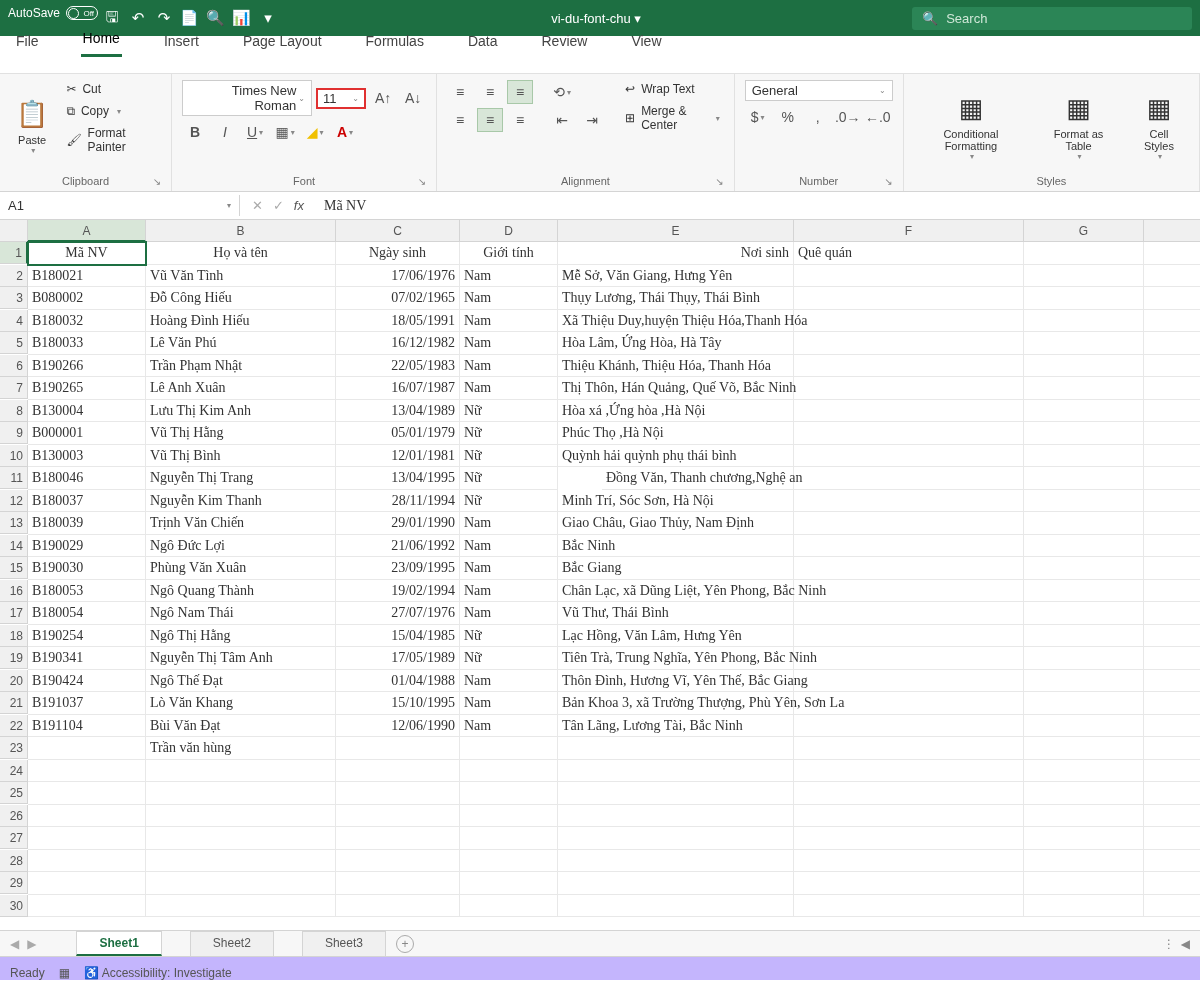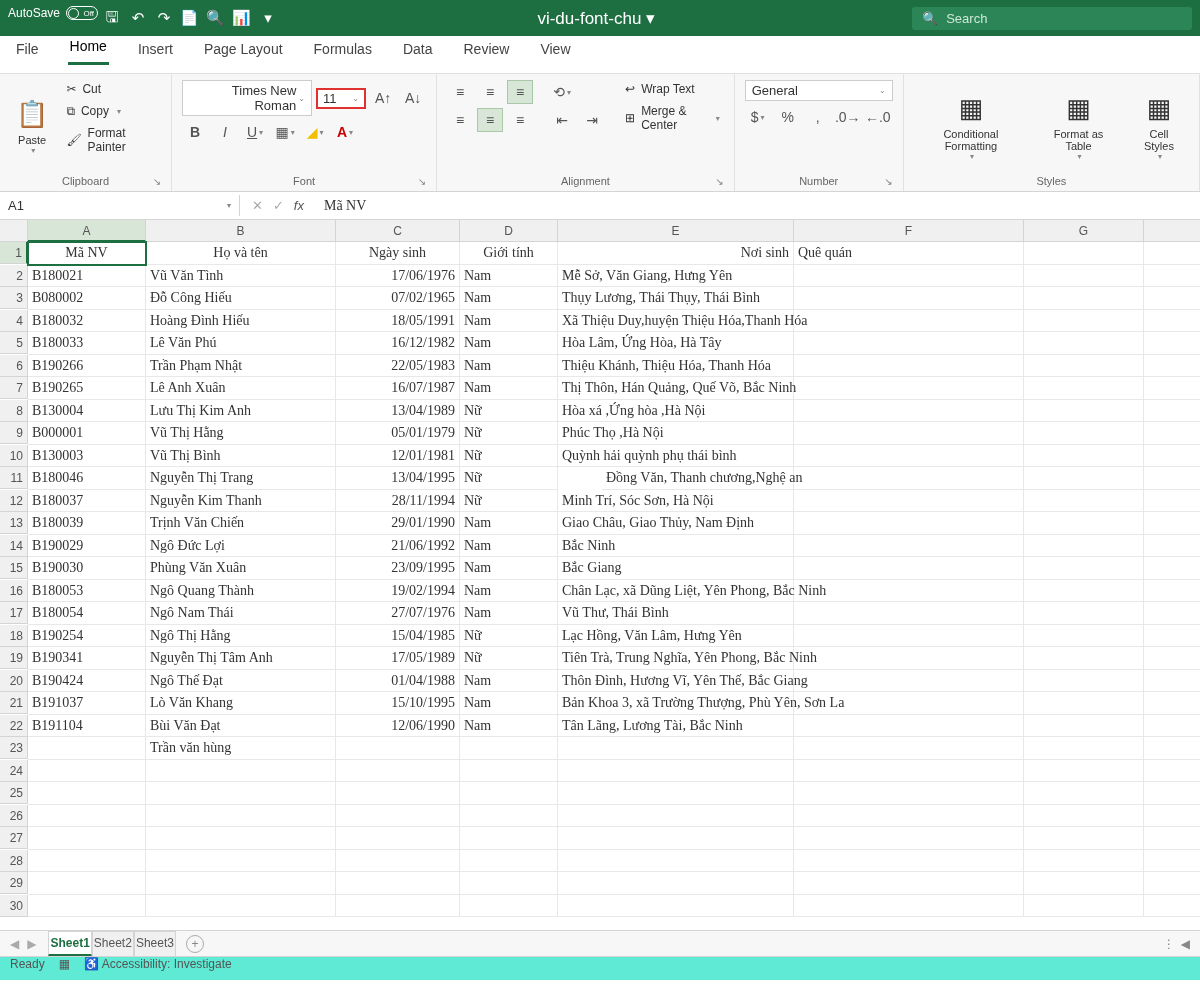--- a/index.html
+++ b/index.html
@@ -5,26 +5,26 @@
 * { box-sizing: border-box; margin: 0; padding: 0; font-family: 'Segoe UI', Arial, sans-serif; }
 body { background: #fff; width: 1200px; height: 1003px; overflow: hidden; font-size: 13px; color: #333; }
 
 
 .titlebar { background: #1d6f42; color: #fff; height: 36px; display: flex; align-items: center; padding: 0 8px; }
 .titlebar .left { display: flex; align-items: flex-start; gap: 2px; }
 .autosave { display: flex; align-items: center; gap: 6px; font-size: 12px; }
 .autosave-toggle { width: 32px; height: 14px; border: 1px solid #fff; border-radius: 8px; position: relative; display: flex; align-items: center; justify-content: flex-end; padding-right: 3px; font-size: 8px; }
 .autosave-toggle::before { content: ''; width: 9px; height: 9px; border: 1px solid #fff; border-radius: 50%; position: absolute; left: 1px; }
 .qat-btn { width: 24px; height: 24px; display: flex; align-items: center; justify-content: center; color: #fff; font-size: 15px; }
-.titlebar .center { flex: 1; text-align: center; font-size: 17px; }
+.titlebar .center { flex: 1; text-align: center; font-size: 13px; }
 .titlebar .right { }
 .search-box { background: #2b8556; border-radius: 3px; padding: 4px 10px; width: 280px; display: flex; align-items: center; gap: 8px; color: #d0e8d8; font-size: 13px; }
 
 
-.tabs { background: #fff; height: 38px; display: flex; align-items: flex-end; padding: 8px 14px; gap: 27px; border-bottom: 1px solid #e1e1e1; }
+.tabs { background: #fff; height: 38px; display: flex; align-items: flex-end; padding: 16px 14px; gap: 40px; border-bottom: 1px solid #e1e1e1; }
 .tab { font-size: 14px; color: #444; padding: 8px 2px; }
 .tab.active { color: #000000; border-bottom: 3px solid #1d6f42; font-weight: 400; }
 
 
 .ribbon { background: #f7f7f7; height: 118px; display: flex; border-bottom: 1px solid #d4d4d4; }
 .group { border-right: 1px solid #e1e1e1; padding: 6px 10px 2px; display: flex; flex-direction: column; }
 .group-body { flex: 1; display: flex; gap: 8px; }
 .group-label { text-align: center; font-size: 11px; color: #666; padding: 2px 0; position: relative; }
 .dlg-launcher { position: absolute; right: 0; bottom: 2px; font-size: 10px; color: #888; }
 .vbtn { display: flex; flex-direction: column; align-items: center; justify-content: center; padding: 4px 6px; font-size: 11px; color: #333; text-align: center; }
@@ -56,27 +56,27 @@
 .rowhdr.sel { background: #d8e6d8; border-right: 2px solid #1d6f42; }
 .cell { border-right: 1px solid #e8e8e8; border-bottom: 1px solid #e8e8e8; height: 22.5px; line-height: 22.5px; padding: 0 4px; font-family: 'Times New Roman', serif; font-size: 14px; white-space: nowrap; overflow: visible; }
 .cell.hdr { text-align: center; }
 .cell.date { text-align: right; }
 .cell.noi { text-align: right; }
 .cell.active { outline: 2px solid #1d6f42; outline-offset: -1px; position: relative; z-index: 2; }
 
 
 .sheet-bar { height: 26px; background: #f7f7f7; border-top: 1px solid #d4d4d4; display: flex; align-items: center; padding: 0 10px; font-size: 12px; }
 .sheet-nav { color: #aaa; display: flex; gap: 8px; margin-right: 12px; }
-.sheet-tab { padding: 4px 1px; border: 1px solid #d4d4d4; border-bottom: none; background: #f0f0f0; color: #555; }
+.sheet-tab { padding: 4px 22px; border: 1px solid #d4d4d4; border-bottom: none; background: #f0f0f0; color: #555; margin-left: 28px; }
 .sheet-tab.active { background: #fff; color: #1d6f42; font-weight: 600; border-bottom: 2px solid #1d6f42; }
 .new-sheet { margin-left: 10px; width: 18px; height: 18px; border: 1px solid #aaa; border-radius: 50%; text-align: center; line-height: 16px; color: #888; }
 .scroll-ind { margin-left: auto; display: flex; align-items: center; gap: 6px; color: #888; }
 
 
-.status-bar { height: 24px; background: #5eead4; border-top: 1px solid #d4d4d4; display: flex; align-items: flex-start; padding: 0 10px; font-size: 12px; color: #555; gap: 14px; }
+.status-bar { height: 24px; background: #c4b5fd; border-top: 1px solid #d4d4d4; display: flex; align-items: flex-end; padding: 0 10px; font-size: 12px; color: #555; gap: 14px; }
 </style>
 </head>
 <body>
 
 <div class="titlebar">
   <div class="left">
     <div class="autosave">
       <span>AutoSave</span>
       <span class="autosave-toggle">
           <span>Off</span>

